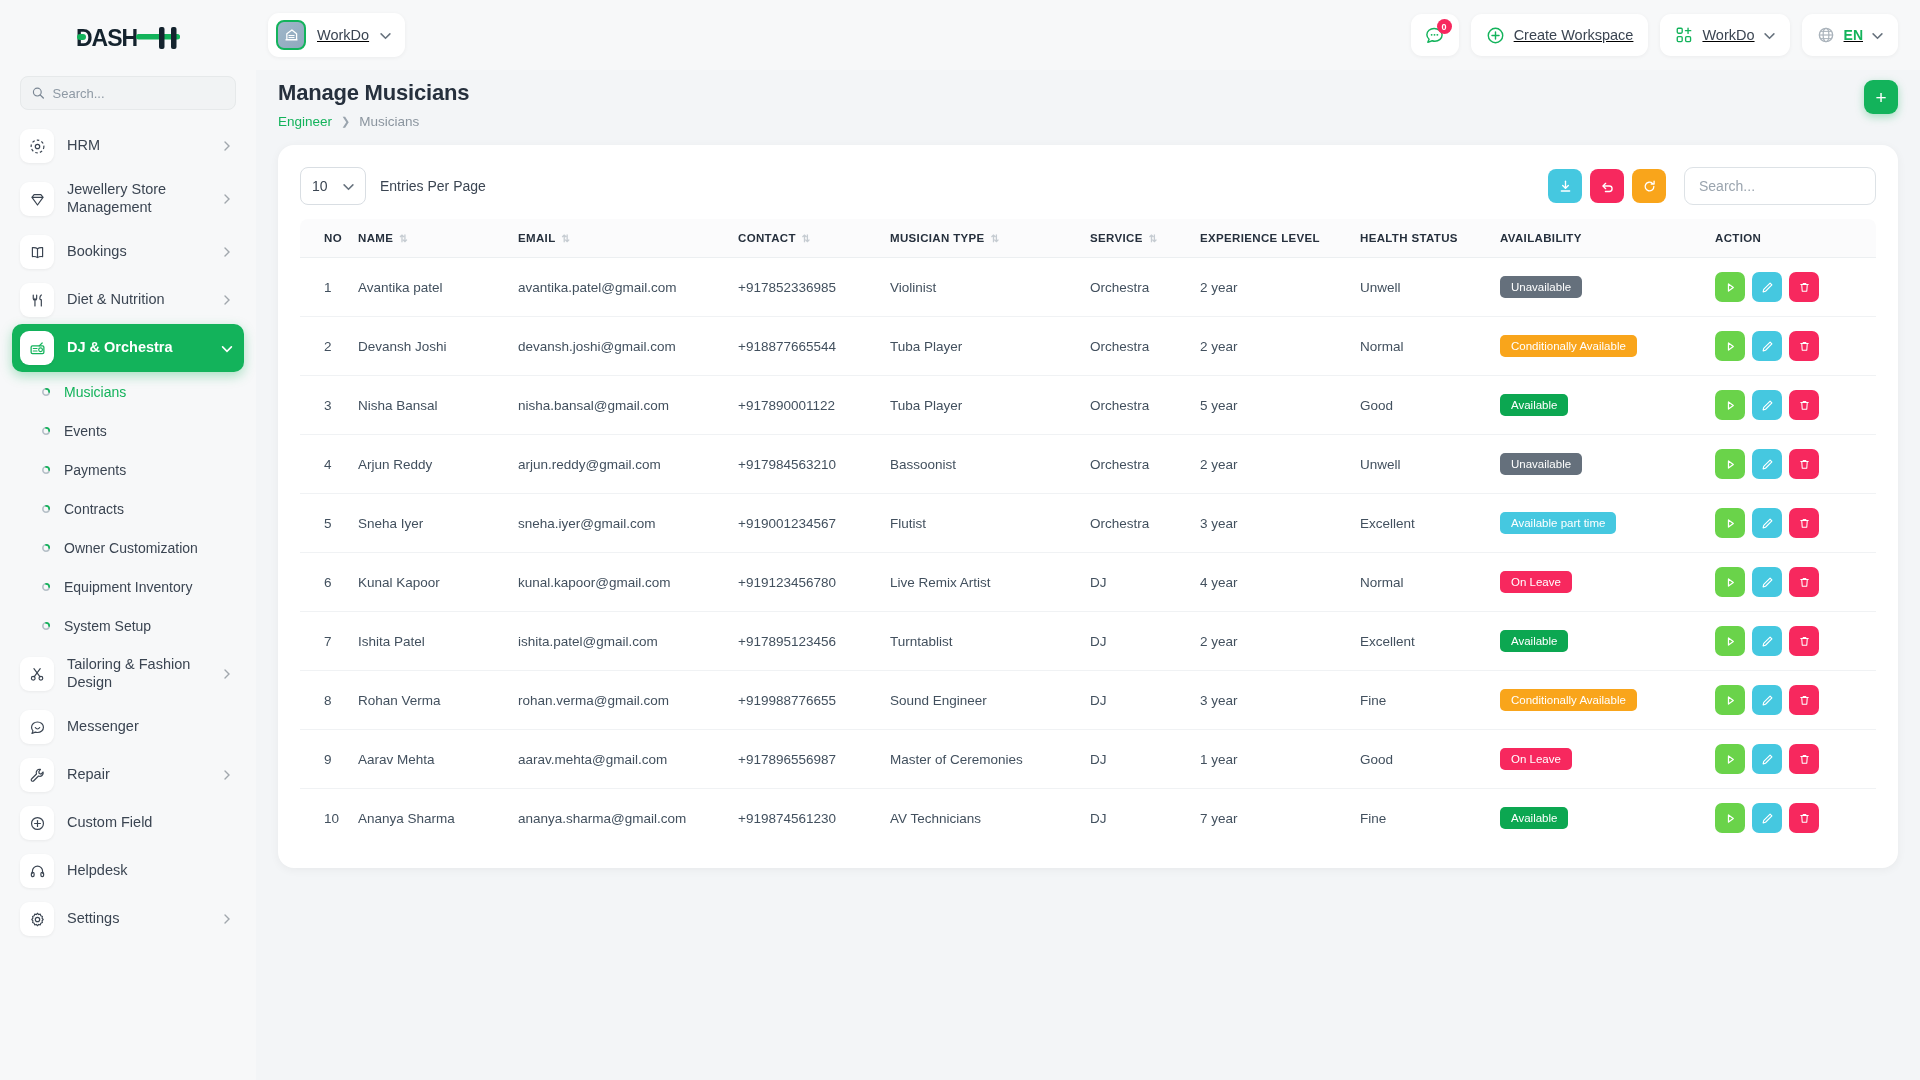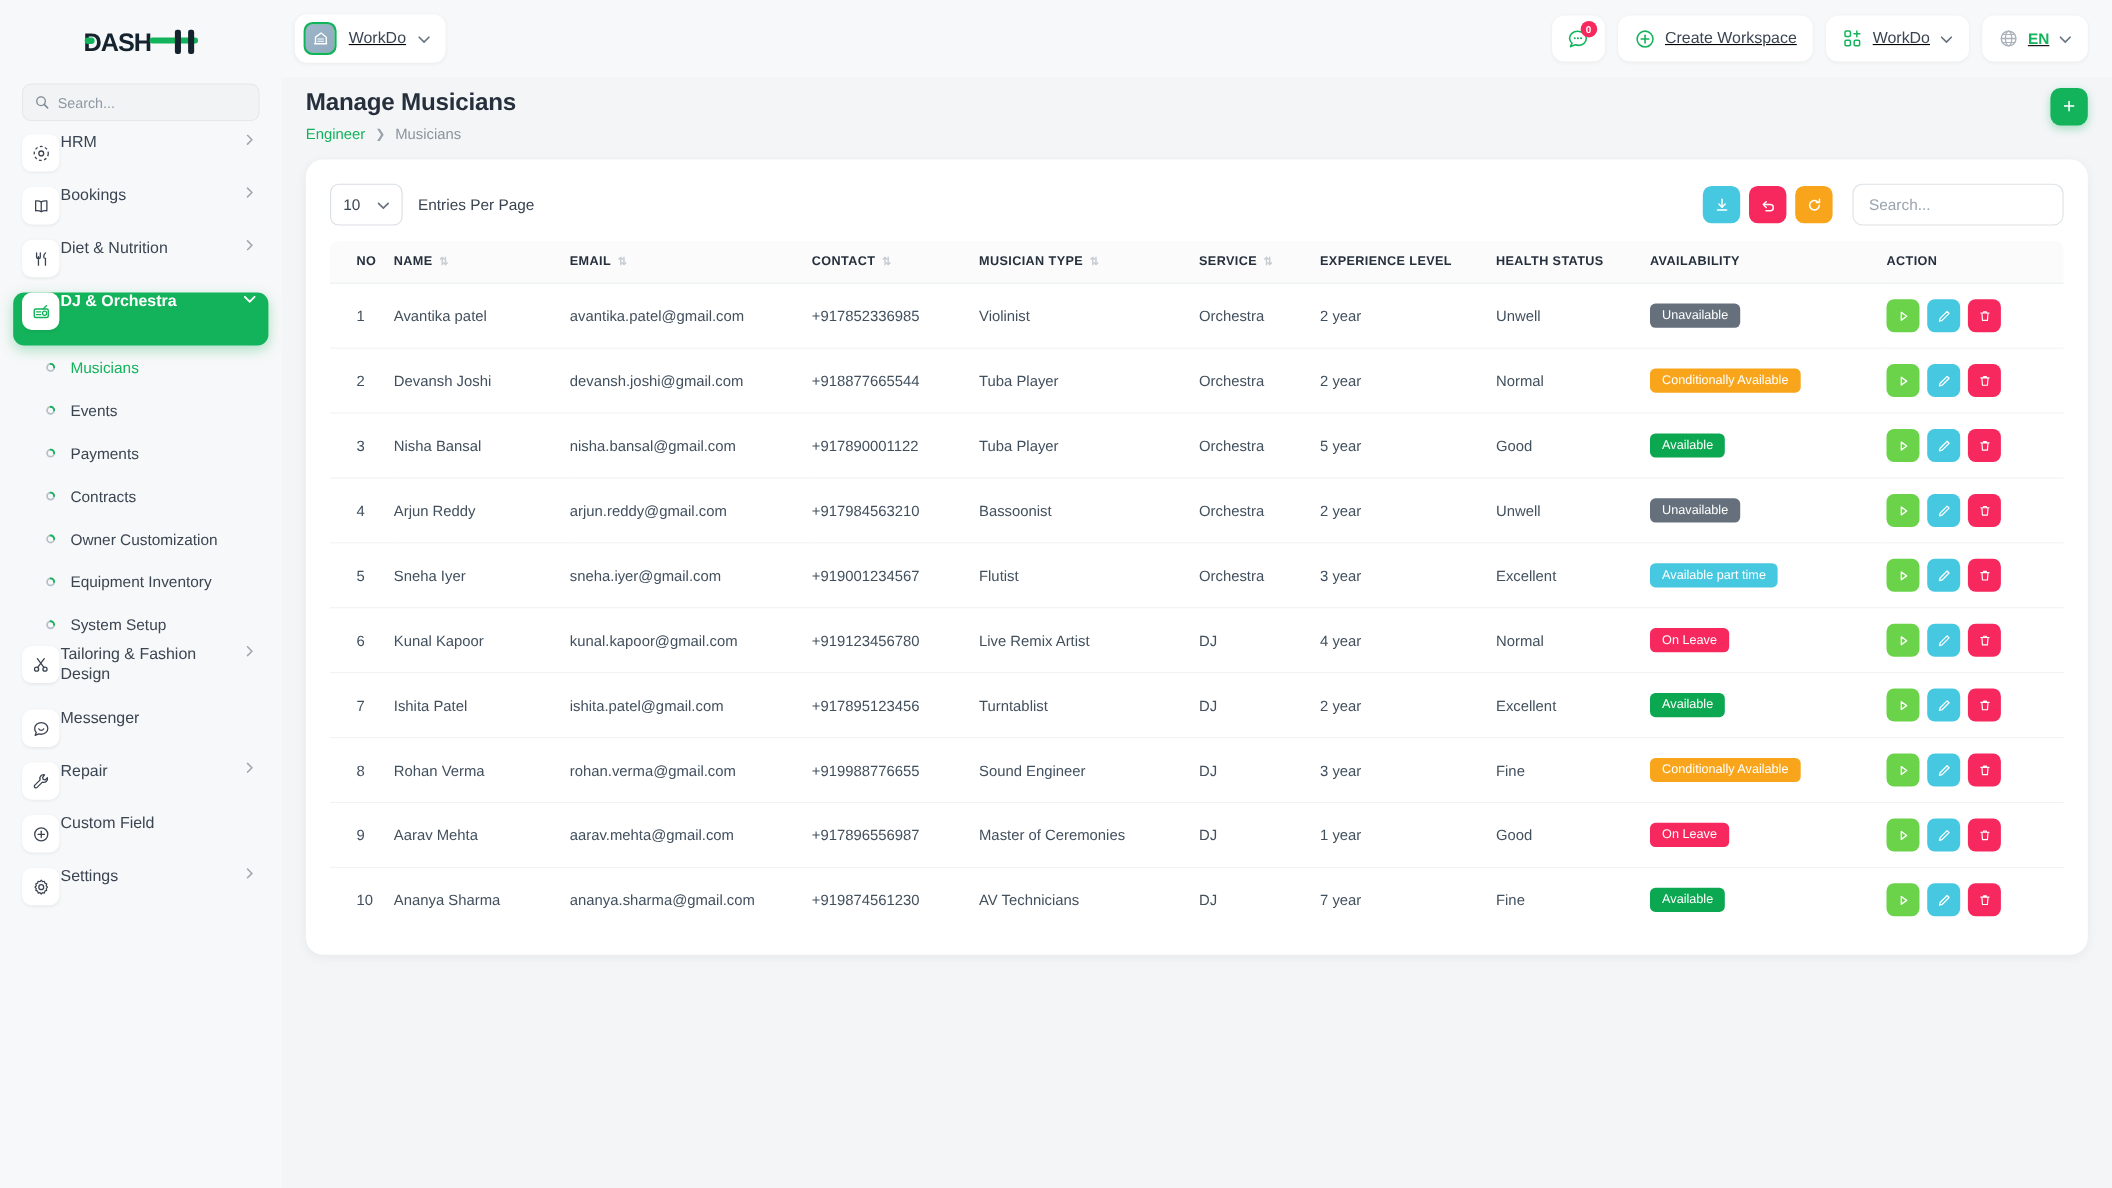--- a/index.html
+++ b/index.html
@@ -27,21 +27,21 @@
   }
   .search-box input {
     border: none; background: transparent; outline: none;
     font-size: 13px; color: #6a7683; font-family: "Liberation Sans", sans-serif;
     width: 100%;
   }
   .search-box input::placeholder { color: #8e99a4; }
 
   .nav { flex: 1; overflow: hidden; padding: 0 12px; }
   .nav-item {
-    display: flex; align-items: flex-start; gap: 1px;
+    display: flex; align-items: center; gap: 13px;
     height: 48px; padding: 0 10px 0 8px; border-radius: 10px;
     cursor: pointer; position: relative;
   }
   .nav-item.tall { height: 58px; }
   .nav-icon {
     width: 34px; height: 34px; flex: 0 0 34px; border-radius: 9px;
     background: #ffffff; box-shadow: 0 1px 3px rgba(0,0,0,.06);
     display: flex; align-items: center; justify-content: center;
   }
   .nav-label { font-size: 14.5px; color: #3b4552; line-height: 1.22; flex: 1; }
@@ -210,20 +210,32 @@
               <circle cx="10" cy="10" r="7.5" fill="none" stroke="#3b4552" stroke-width="1.4" stroke-dasharray="3 2.6"></circle>
               <circle cx="10" cy="10" r="2.6" fill="none" stroke="#3b4552" stroke-width="1.4"></circle>
             </svg>
         </span>
         <span class="nav-label">HRM</span>
         <svg class="chev" width="10" height="10" viewBox="0 0 10 10">
             <polyline points="3,1 7,5 3,9" fill="none" stroke="#5b6670" stroke-width="1.4" stroke-linecap="round"></polyline>
           </svg>
       </div>
 
+      <div class="nav-item tall">
+        <span class="nav-icon">
+          <svg width="17" height="17" viewBox="0 0 20 20">
+              <path d="M3.5 7.5h13L10 16.5z" fill="none" stroke="#3b4552" stroke-width="1.4" stroke-linejoin="round"></path>
+              <path d="M3.5 7.5 6 4.2h8l2.5 3.3" fill="none" stroke="#3b4552" stroke-width="1.4" stroke-linejoin="round"></path>
+            </svg>
+        </span>
+        <span class="nav-label">Jewellery Store Management</span>
+        <svg class="chev" width="10" height="10" viewBox="0 0 10 10">
+            <polyline points="3,1 7,5 3,9" fill="none" stroke="#5b6670" stroke-width="1.4" stroke-linecap="round"></polyline>
+          </svg>
+      </div>
 
       <div class="nav-item">
         <span class="nav-icon">
           <svg width="17" height="17" viewBox="0 0 20 20">
               <path d="M10 5.5C8.5 4.3 6.6 4 4 4.3v10.5c2.6-.3 4.5 0 6 1.2 1.5-1.2 3.4-1.5 6-1.2V4.3c-2.6-.3-4.5 0-6 1.2z" fill="none" stroke="#3b4552" stroke-width="1.4" stroke-linejoin="round"></path>
               <line x1="10" y1="5.5" x2="10" y2="16" stroke="#3b4552" stroke-width="1.4"></line>
             </svg>
         </span>
         <span class="nav-label">Bookings</span>
         <svg class="chev" width="10" height="10" viewBox="0 0 10 10">
@@ -353,20 +365,30 @@
         <span class="nav-icon">
           <svg width="17" height="17" viewBox="0 0 20 20">
               <circle cx="10" cy="10" r="7" fill="none" stroke="#3b4552" stroke-width="1.4"></circle>
               <line x1="10" y1="6.6" x2="10" y2="13.4" stroke="#3b4552" stroke-width="1.4" stroke-linecap="round"></line>
               <line x1="6.6" y1="10" x2="13.4" y2="10" stroke="#3b4552" stroke-width="1.4" stroke-linecap="round"></line>
             </svg>
         </span>
         <span class="nav-label">Custom Field</span>
       </div>
 
+      <div class="nav-item">
+        <span class="nav-icon">
+          <svg width="17" height="17" viewBox="0 0 20 20">
+              <path d="M4 12V9.6a6 6 0 0112 0V12" fill="none" stroke="#3b4552" stroke-width="1.4" stroke-linecap="round"></path>
+              <rect x="2.8" y="11" width="3.2" height="5" rx="1.5" fill="none" stroke="#3b4552" stroke-width="1.4"></rect>
+              <rect x="14" y="11" width="3.2" height="5" rx="1.5" fill="none" stroke="#3b4552" stroke-width="1.4"></rect>
+            </svg>
+        </span>
+        <span class="nav-label">Helpdesk</span>
+      </div>
 
       <div class="nav-item">
         <span class="nav-icon">
           <svg width="17" height="17" viewBox="0 0 20 20">
               <circle cx="10" cy="10" r="2.6" fill="none" stroke="#3b4552" stroke-width="1.4"></circle>
               <path d="M10 2.6l1.3 1.6 2-.5.6 2 1.9.8-.5 2 1.4 1.5-1.4 1.5.5 2-1.9.8-.6 2-2-.5L10 17.4 8.7 15.8l-2 .5-.6-2-1.9-.8.5-2L3.3 10l1.4-1.5-.5-2 1.9-.8.6-2 2 .5z" fill="none" stroke="#3b4552" stroke-width="1.3" stroke-linejoin="round"></path>
             </svg>
         </span>
         <span class="nav-label">Settings</span>
         <svg class="chev" width="10" height="10" viewBox="0 0 10 10">

